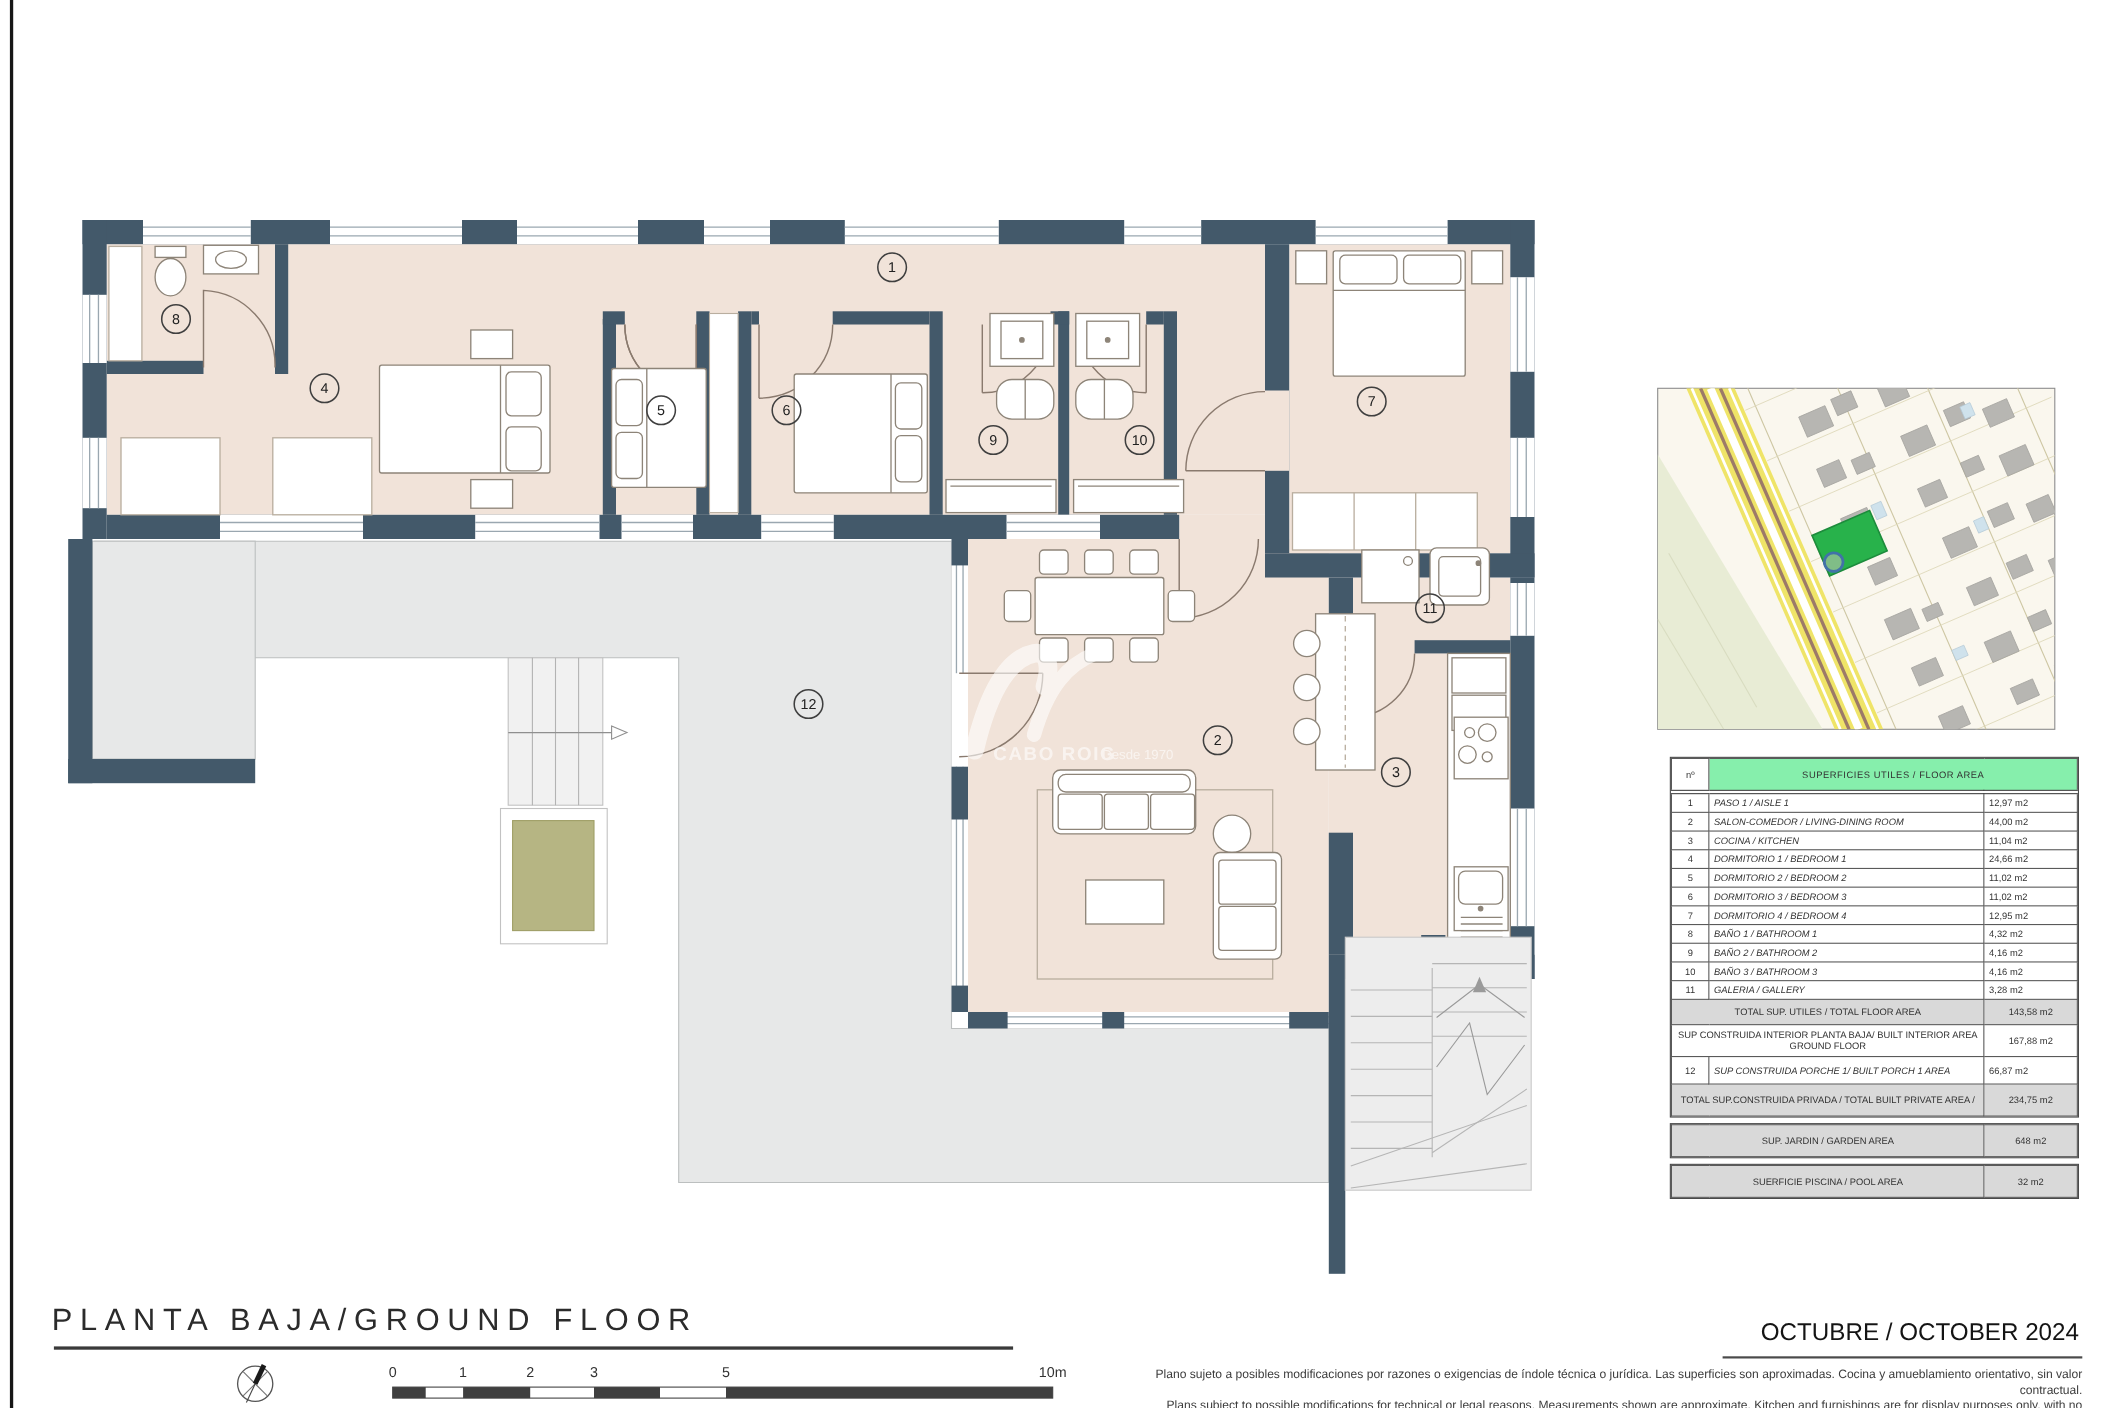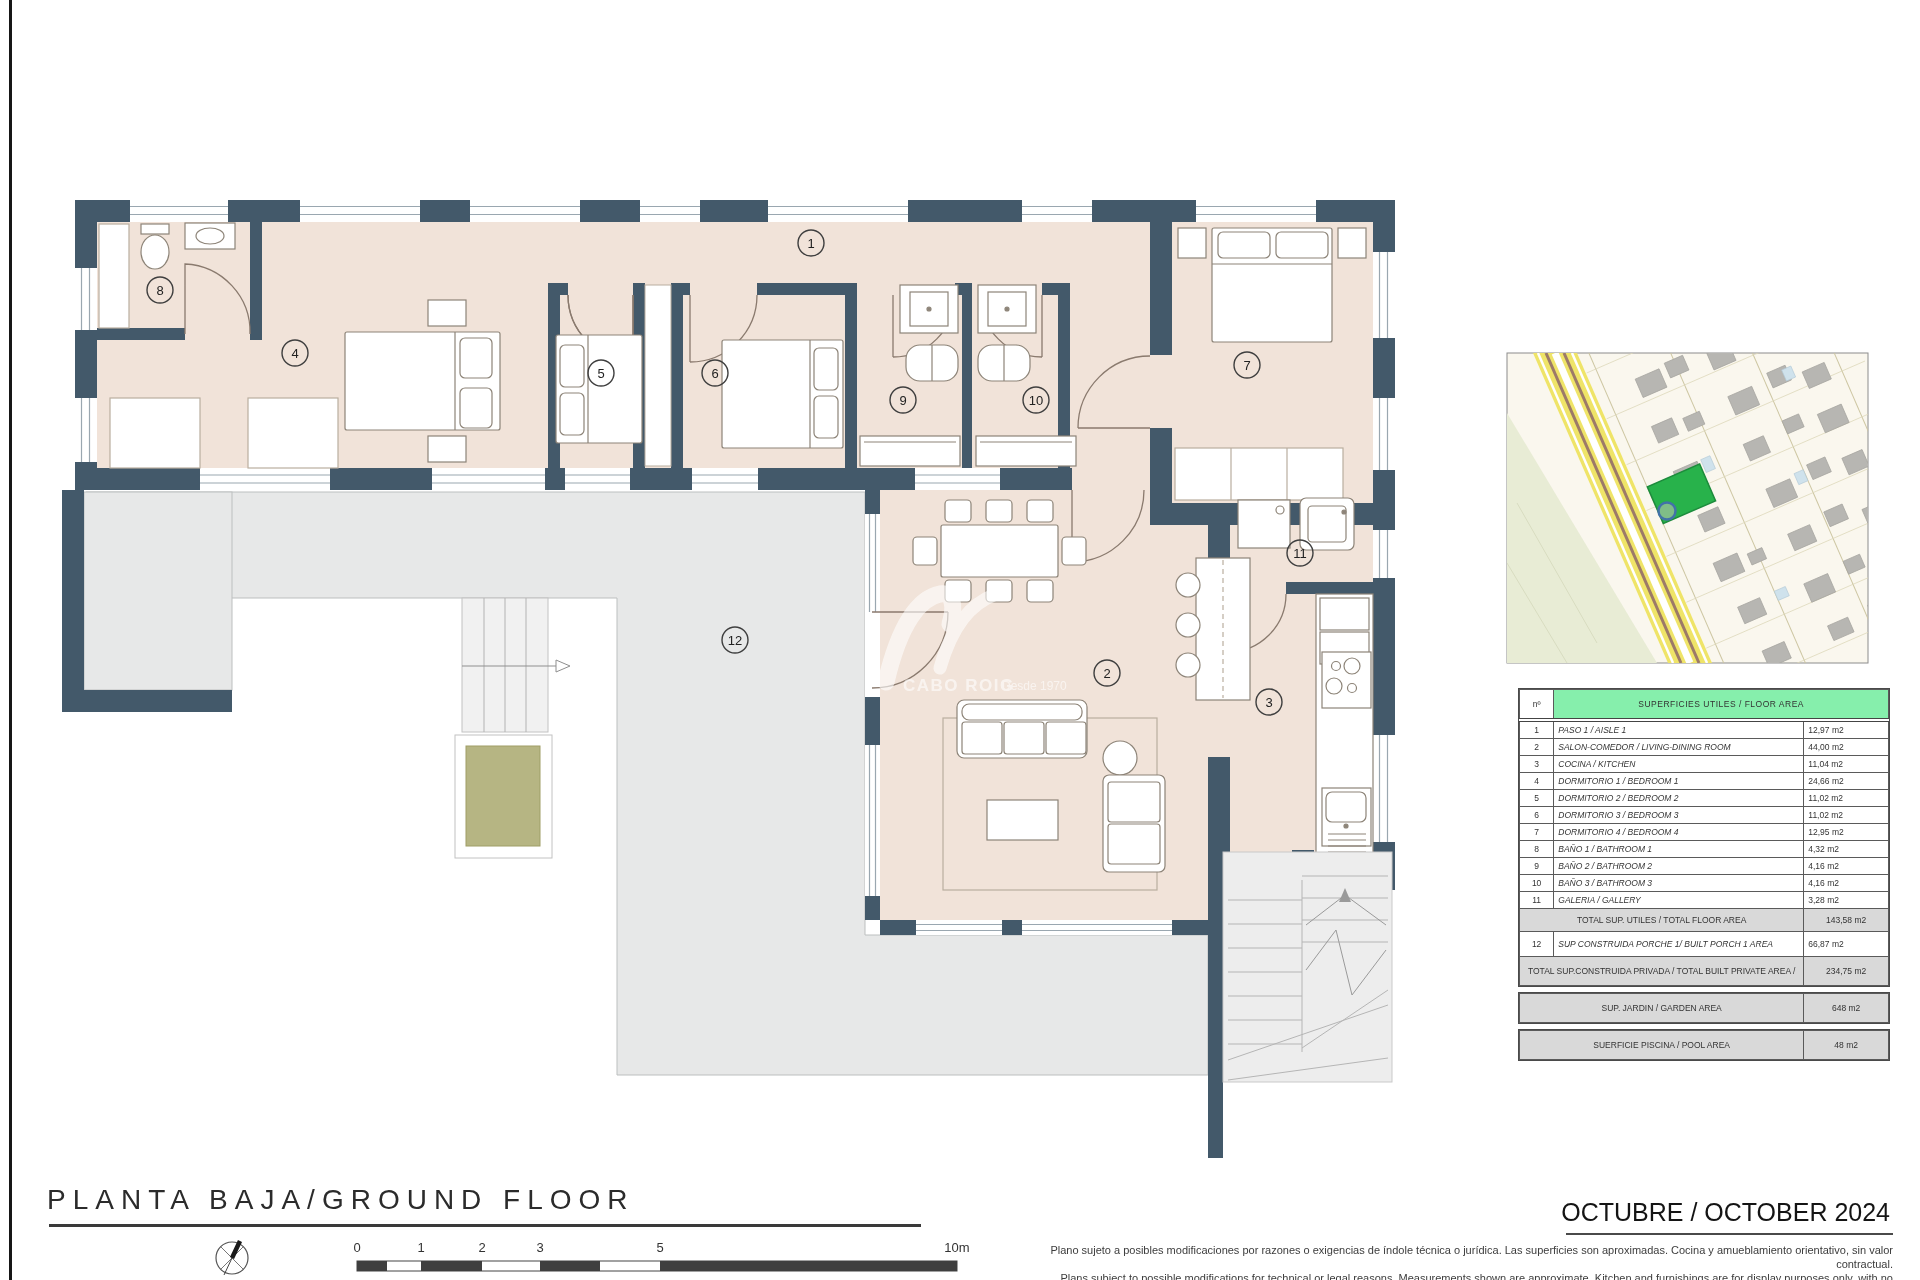--- a/index.html
+++ b/index.html
@@ -3,21 +3,21 @@
 <meta charset="utf-8">
 <style>
   html,body{margin:0;padding:0;background:#fff;}
   body{font-family:"Liberation Sans", sans-serif;}
   #page{position:relative;width:1920px;height:1280px;background:#ffffff;overflow:hidden;}
   #page-left-border{position:absolute;left:9px;top:0;width:3px;height:1280px;background:#161616;}
   svg{position:absolute;left:0;top:0;}
   .abs{position:absolute;}
   #plan-title{left:47px;top:1184px;font-size:28px;letter-spacing:7px;color:#2b2b2b;font-weight:500;white-space:nowrap;}
   #title-rule{left:49px;top:1224px;width:872px;height:3px;background:#3a3a3a;}
-  #plan-date{left:1490px;top:1198px;width:400px;text-align:right;font-size:25px;color:#141414;font-weight:500;white-space:nowrap;}
+  #plan-date{left:1490px;top:1198px;width:400px;text-align:right;font-size:22px;color:#141414;font-weight:500;white-space:nowrap;}
   #date-rule{left:1566px;top:1233px;width:327px;height:2px;background:#4a4a4a;}
   #disclaimer{left:1033px;top:1243px;width:860px;text-align:right;font-size:11px;line-height:14px;color:#3c3c3c;}
   
   #areas-wrap{left:1518px;top:688px;width:372px;font-size:8.5px;color:#333;}
   .tblock{border:1.5px solid #4a4a4a;margin-bottom:5px;}
   table.areas{border-collapse:collapse;width:100%;table-layout:fixed;}
   table.areas td{border:1px solid #5a5a5a;padding:1px 4px;height:14px;overflow:hidden;white-space:nowrap;}
   table.areas col.c-num{width:34px;}
   table.areas col.c-name{width:248px;}
   table.areas col.c-area{width:84px;}
@@ -596,20 +596,24 @@
             </tr>
         <tr>
               <td class="num">11</td>
               <td class="lbl">GALERIA / GALLERY</td>
               <td class="area">3,28 m2</td>
             </tr>
         <tr class="grey">
               <td colspan="2">TOTAL SUP. UTILES / TOTAL FLOOR AREA</td>
               <td class="area">143,58 m2</td>
             </tr>
+        <tr class="tall">
+              <td colspan="2">SUP CONSTRUIDA INTERIOR PLANTA BAJA/ BUILT INTERIOR AREA GROUND FLOOR</td>
+              <td class="area">167,88 m2</td>
+            </tr>
         <tr class="row12">
               <td class="num">12</td>
               <td class="lbl">SUP CONSTRUIDA PORCHE 1/ BUILT PORCH 1 AREA</td>
               <td class="area">66,87 m2</td>
             </tr>
         <tr class="grey tall">
               <td colspan="2">TOTAL SUP.CONSTRUIDA PRIVADA / TOTAL  BUILT PRIVATE AREA /</td>
               <td class="area">234,75 m2</td>
             </tr>
       </tbody>
@@ -633,19 +637,19 @@
     <div class="tblock">
       <table class="areas">
         <colgroup>
             <col class="c-num">
             <col class="c-name">
             <col class="c-area">
           </colgroup>
         <tbody>
             <tr class="grey tall">
               <td colspan="2">SUERFICIE PISCINA / POOL AREA</td>
-              <td class="area">48 m2</td>
+              <td class="area">32 m2</td>
             </tr>
       </tbody>
         </table>
     </div>
   </div>
 </div>
 
 </body></html>

